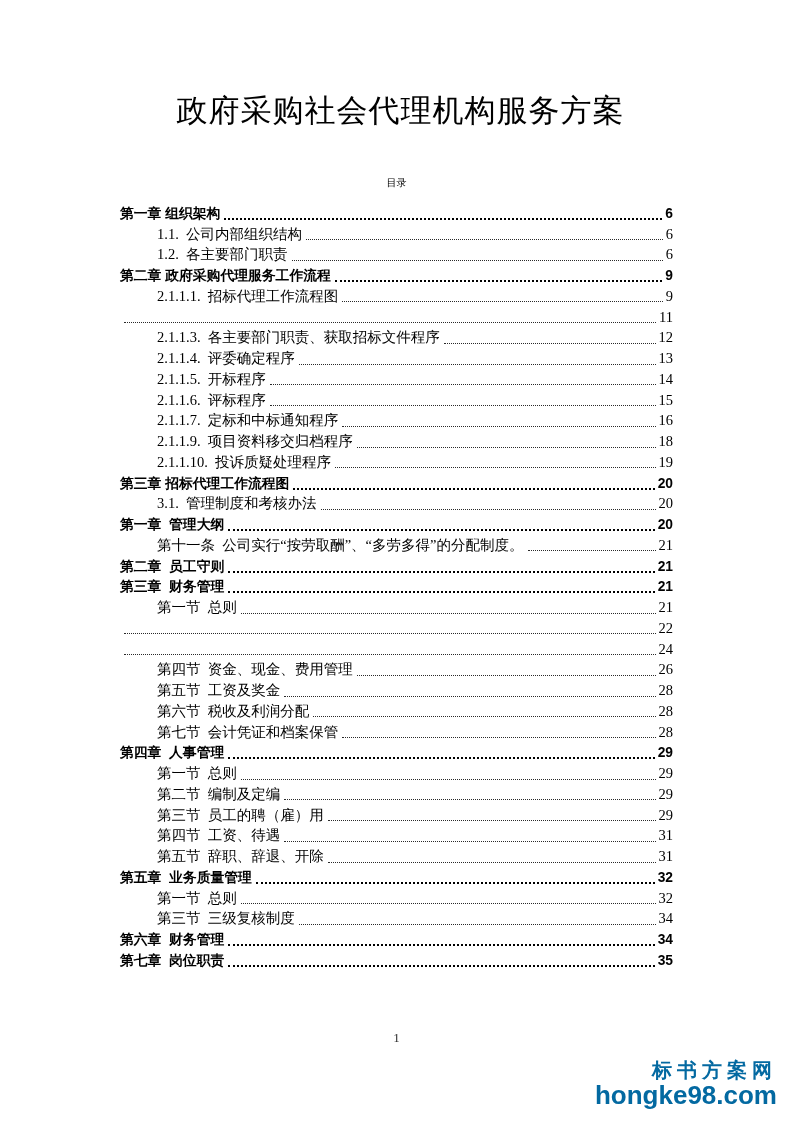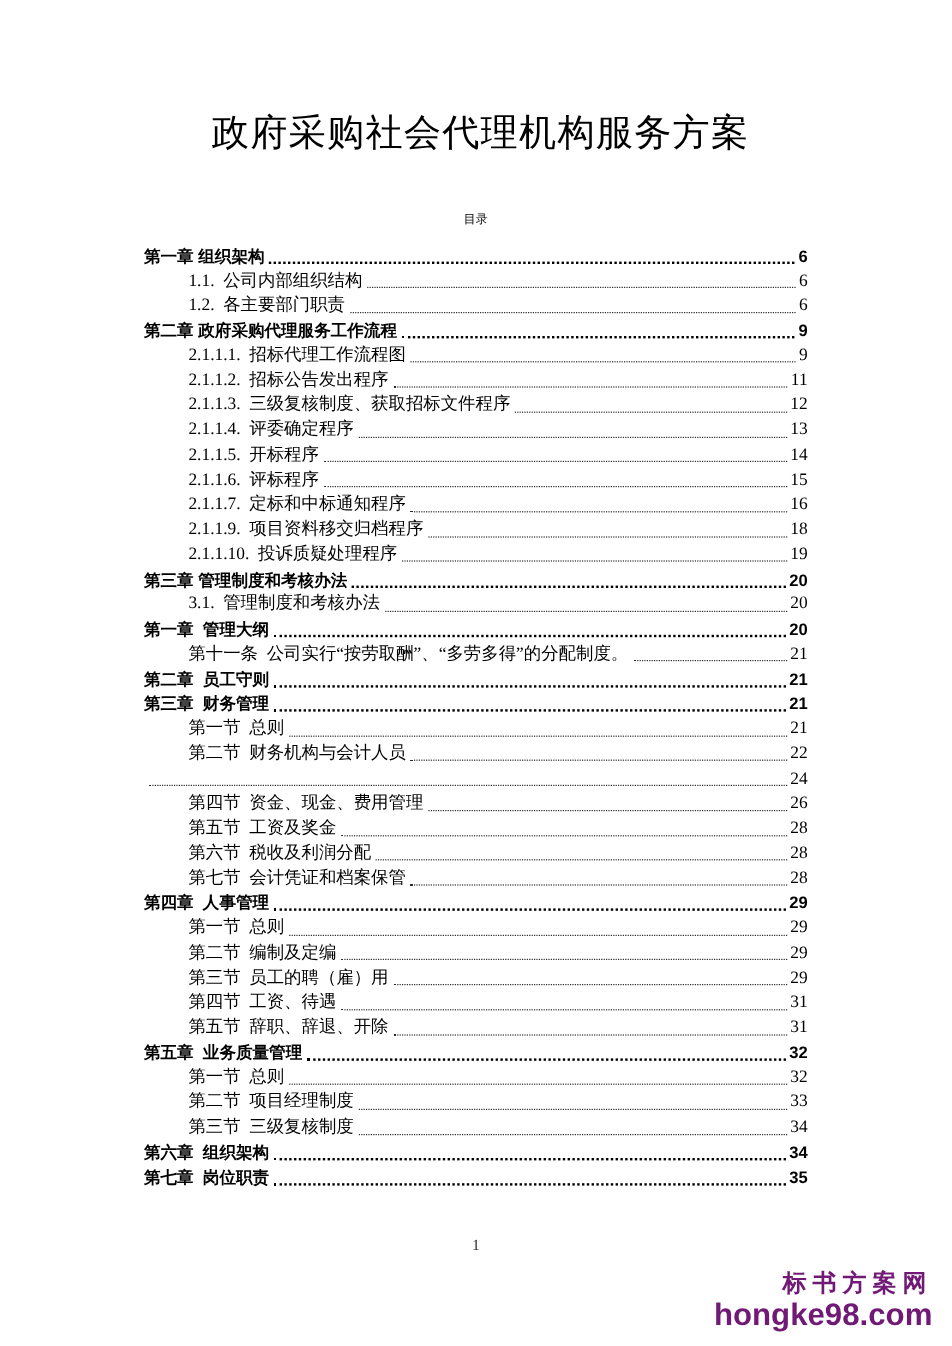--- a/index.html
+++ b/index.html
@@ -114,26 +114,25 @@
       <span class="toc-label">第二章 政府采购代理服务工作流程</span>
       <span class="toc-leader"></span>
       <span class="toc-page">9</span>
     </div>
       <div class="toc-row sub">
       <span class="toc-label">2.1.1.1.  招标代理工作流程图</span>
       <span class="toc-leader"></span>
       <span class="toc-page">9</span>
     </div>
       <div class="toc-row sub">
-      <span class="toc-label">2.1.1.2.  招标公告发出程序</span>
       <span class="toc-leader"></span>
       <span class="toc-page">11</span>
     </div>
       <div class="toc-row sub">
-      <span class="toc-label">2.1.1.3.  三级复核制度、获取招标文件程序</span>
+      <span class="toc-label">2.1.1.3.  各主要部门职责、获取招标文件程序</span>
       <span class="toc-leader"></span>
       <span class="toc-page">12</span>
     </div>
       <div class="toc-row sub">
       <span class="toc-label">2.1.1.4.  评委确定程序</span>
       <span class="toc-leader"></span>
       <span class="toc-page">13</span>
     </div>
       <div class="toc-row sub">
       <span class="toc-label">2.1.1.5.  开标程序</span>
@@ -154,21 +153,21 @@
       <span class="toc-label">2.1.1.9.  项目资料移交归档程序</span>
       <span class="toc-leader"></span>
       <span class="toc-page">18</span>
     </div>
       <div class="toc-row sub">
       <span class="toc-label">2.1.1.10.  投诉质疑处理程序</span>
       <span class="toc-leader"></span>
       <span class="toc-page">19</span>
     </div>
       <div class="toc-row chapter">
-      <span class="toc-label">第三章 管理制度和考核办法</span>
+      <span class="toc-label">第三章 招标代理工作流程图</span>
       <span class="toc-leader"></span>
       <span class="toc-page">20</span>
     </div>
       <div class="toc-row sub">
       <span class="toc-label">3.1.  管理制度和考核办法</span>
       <span class="toc-leader"></span>
       <span class="toc-page">20</span>
     </div>
       <div class="toc-row chapter">
       <span class="toc-label">第一章  管理大纲</span>
@@ -189,21 +188,20 @@
       <span class="toc-label">第三章  财务管理</span>
       <span class="toc-leader"></span>
       <span class="toc-page">21</span>
     </div>
       <div class="toc-row sub">
       <span class="toc-label">第一节  总则</span>
       <span class="toc-leader"></span>
       <span class="toc-page">21</span>
     </div>
       <div class="toc-row sub">
-      <span class="toc-label">第二节  财务机构与会计人员</span>
       <span class="toc-leader"></span>
       <span class="toc-page">22</span>
     </div>
       <div class="toc-row sub">
       <span class="toc-leader"></span>
       <span class="toc-page">24</span>
     </div>
       <div class="toc-row sub">
       <span class="toc-label">第四节  资金、现金、费用管理</span>
       <span class="toc-leader"></span>
@@ -258,41 +256,36 @@
       <span class="toc-label">第五章  业务质量管理</span>
       <span class="toc-leader"></span>
       <span class="toc-page">32</span>
     </div>
       <div class="toc-row sub">
       <span class="toc-label">第一节  总则</span>
       <span class="toc-leader"></span>
       <span class="toc-page">32</span>
     </div>
       <div class="toc-row sub">
-      <span class="toc-label">第二节  项目经理制度</span>
-      <span class="toc-leader"></span>
-      <span class="toc-page">33</span>
-    </div>
-      <div class="toc-row sub">
       <span class="toc-label">第三节  三级复核制度</span>
       <span class="toc-leader"></span>
       <span class="toc-page">34</span>
     </div>
       <div class="toc-row chapter">
-      <span class="toc-label">第六章  组织架构</span>
+      <span class="toc-label">第六章  财务管理</span>
       <span class="toc-leader"></span>
       <span class="toc-page">34</span>
     </div>
       <div class="toc-row chapter">
       <span class="toc-label">第七章  岗位职责</span>
       <span class="toc-leader"></span>
       <span class="toc-page">35</span>
     </div>
     </div>
 
   <div class="footer-pagenum">1</div>
 
-  <div class="watermark" style="color: #701a75;">
+  <div class="watermark" style="color: #0369a1;">
     <div class="watermark-name">标书方案网</div>
     <div class="watermark-url">hongke98.com</div>
   </div>
 
 </div>
 
 </body></html>

